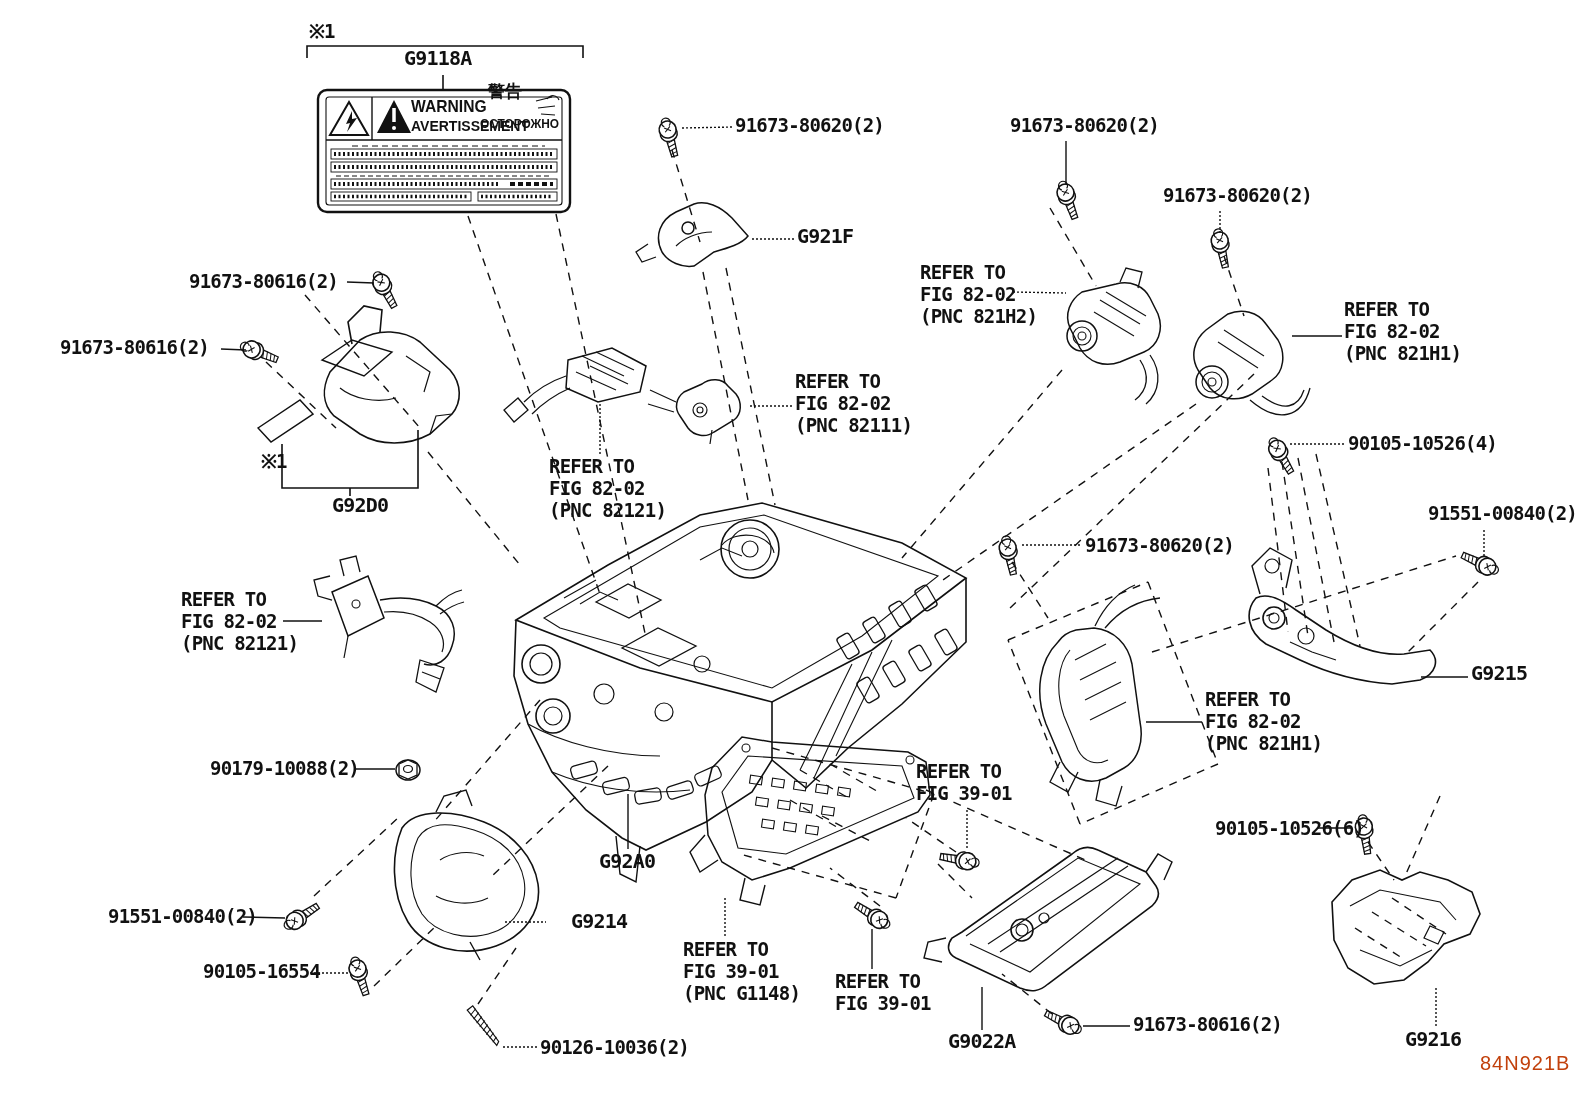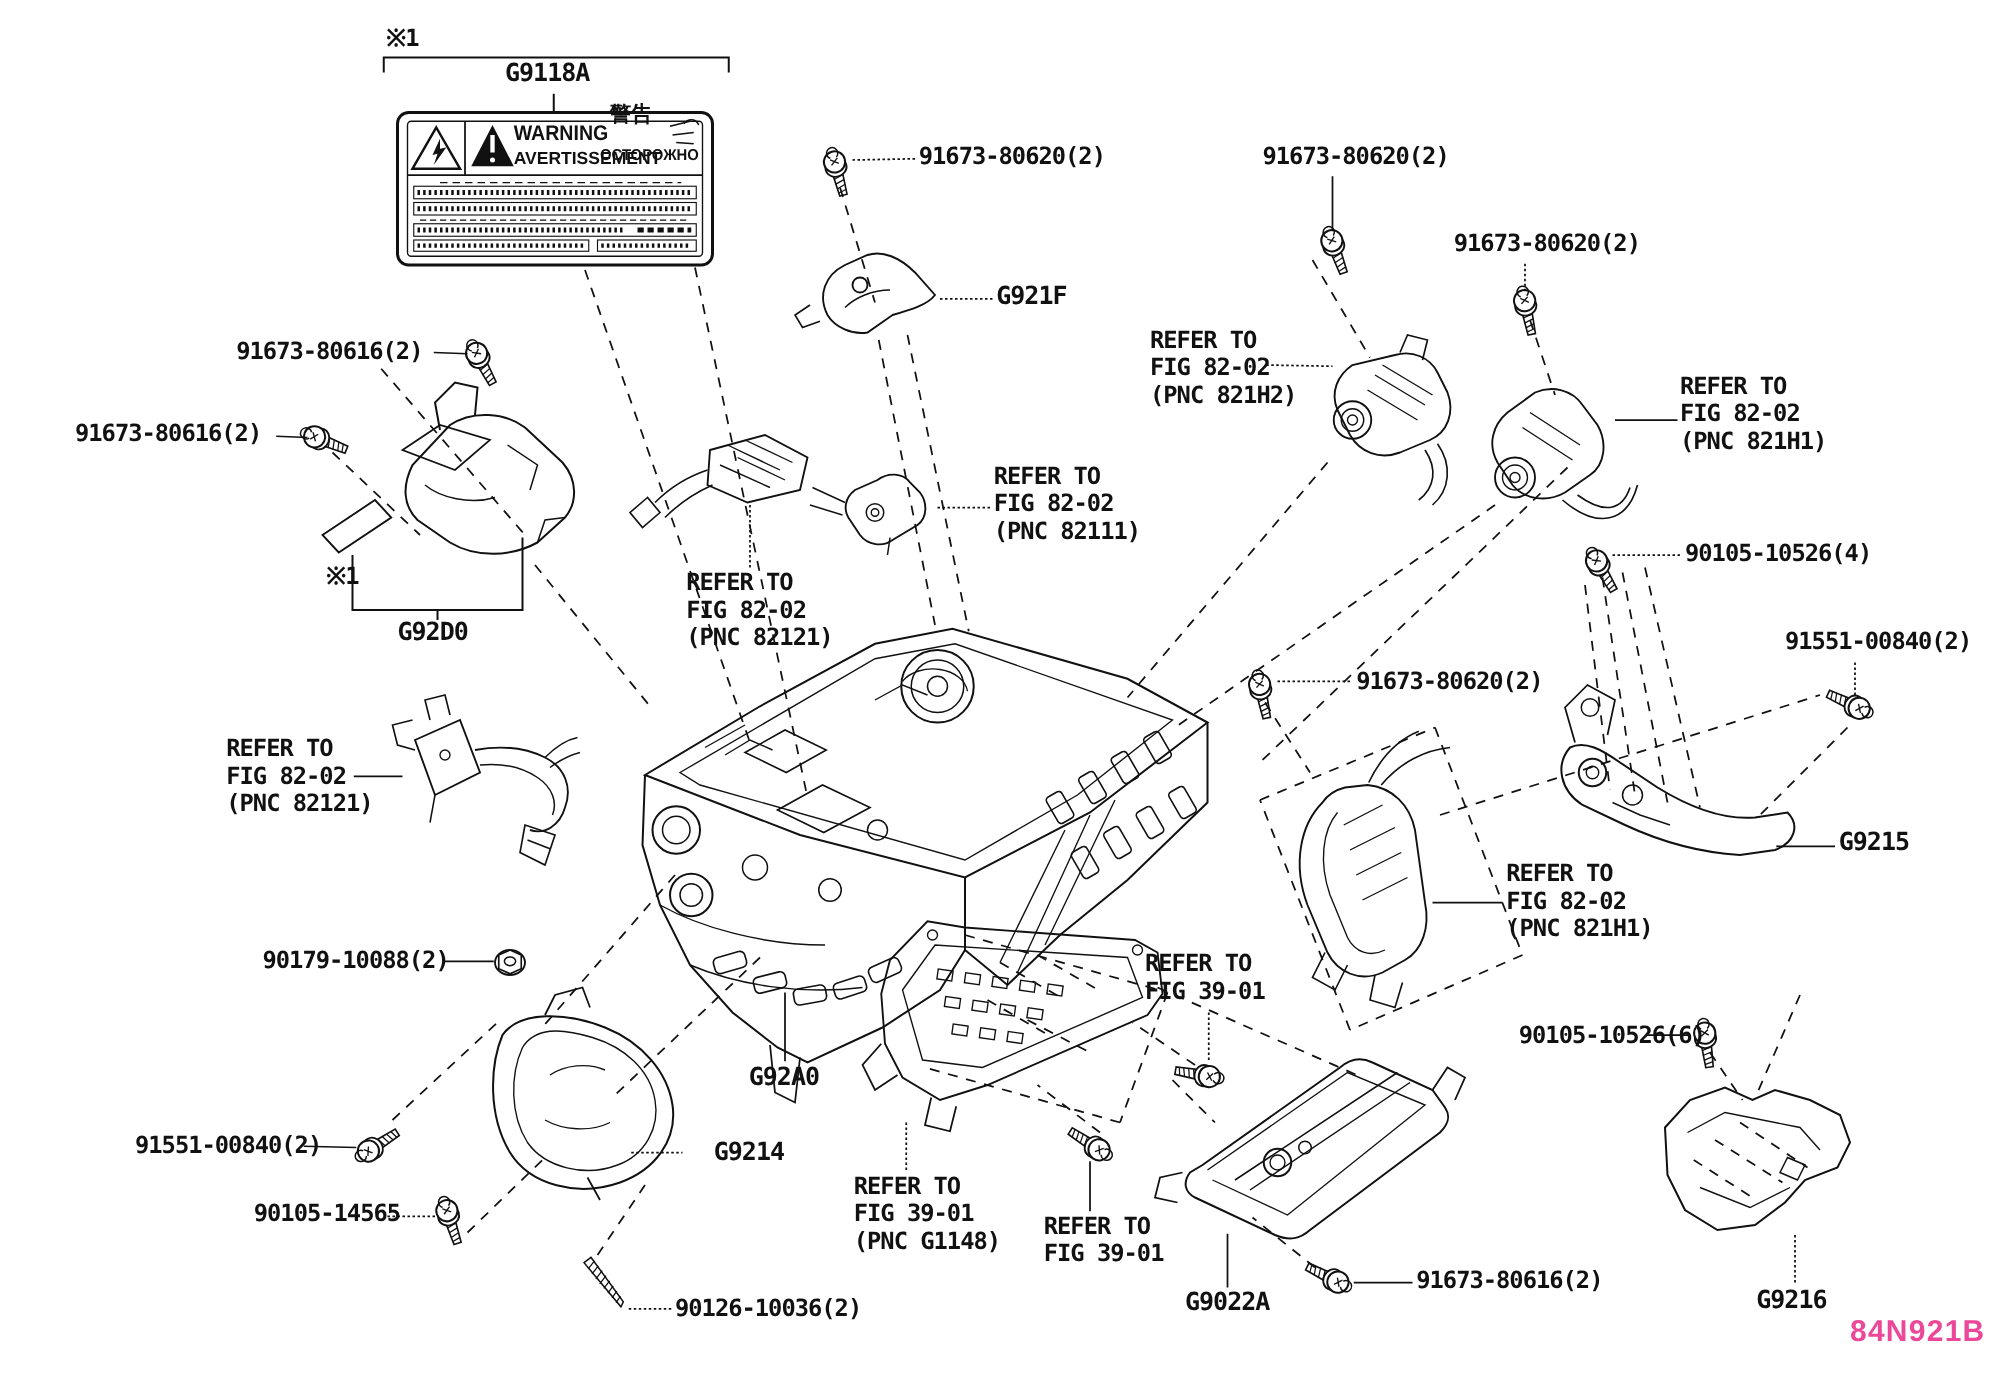--- a/index.html
+++ b/index.html
@@ -2,22 +2,22 @@
 <html><head>
 <meta charset="utf-8">
 <style>
   html,body{margin:0;padding:0;background:#fff;}
   .stage{position:relative;width:1592px;height:1099px;background:#fff;overflow:hidden;
          font-family:"DejaVu Sans Mono", monospace;color:#111;}
   svg{position:absolute;left:0;top:0;}
   .lbl{position:absolute;font-weight:bold;font-size:19px;line-height:22px;
        letter-spacing:-0.8px;white-space:pre;color:#111;}
   .code{font-size:20px;}
-  .fig{position:absolute;font-family:"Liberation Sans", sans-serif;font-size:24px;
-       letter-spacing:1px;color:#ec4899;font-weight:bold;}
+  .fig{position:absolute;font-family:"Liberation Sans", sans-serif;font-size:20px;
+       letter-spacing:1px;color:#c2410c;}
   .wtitle{position:absolute;font-family:"Liberation Sans", sans-serif;font-weight:bold;
           transform-origin:left top;white-space:pre;color:#111;}
 </style>
 </head>
 <body>
 
 <div class="stage">
 
 <svg width="1592" height="1099" viewBox="0 0 1592 1099">
   <defs>
@@ -348,21 +348,21 @@
 <div class="lbl code" style="left:404px;top:47px">G9118A</div>
 
 <div class="wtitle" style="left:411px;top:97px;font-size:17px;transform:scaleX(0.92)">WARNING</div>
 <div class="wtitle" style="left:411px;top:118px;font-size:14px">AVERTISSEMENT</div>
 <div class="wtitle" style="left:488px;top:80px;font-size:17px">警告</div>
 <div class="wtitle" style="left:480px;top:117px;font-size:12.5px;transform:scaleX(0.95)">ОСТОРОЖНО</div>
 
 <div class="lbl" style="left:189px;top:270px">91673-80616(2)</div>
 <div class="lbl" style="left:60px;top:336px">91673-80616(2)</div>
 <div class="lbl" style="left:261px;top:450px">※1</div>
-<div class="lbl code" style="left:318px;top:494px">G92D0</div>
+<div class="lbl code" style="left:332px;top:494px">G92D0</div>
 
 <div class="lbl" style="left:735px;top:114px">91673-80620(2)</div>
 <div class="lbl code" style="left:797px;top:225px">G921F</div>
 <div class="lbl" style="left:1010px;top:114px">91673-80620(2)</div>
 <div class="lbl" style="left:1163px;top:184px">91673-80620(2)</div>
 <div class="lbl" style="left:1085px;top:534px">91673-80620(2)</div>
 
 <div class="lbl" style="left:920px;top:261px">REFER TO
 FIG 82-02
 (PNC 821H2)</div>
@@ -387,21 +387,21 @@
 <div class="lbl code" style="left:1471px;top:662px">G9215</div>
 
 <div class="lbl" style="left:210px;top:757px">90179-10088(2)</div>
 <div class="lbl" style="left:916px;top:760px">REFER TO
 FIG 39-01</div>
 <div class="lbl" style="left:1215px;top:817px">90105-10526(6)</div>
 
 <div class="lbl code" style="left:599px;top:850px">G92A0</div>
 <div class="lbl code" style="left:571px;top:910px">G9214</div>
 <div class="lbl" style="left:108px;top:905px">91551-00840(2)</div>
-<div class="lbl" style="left:203px;top:960px">90105-14565</div>
+<div class="lbl" style="left:203px;top:960px">90105-16554</div>
 <div class="lbl" style="left:540px;top:1036px">90126-10036(2)</div>
 
 <div class="lbl" style="left:683px;top:938px">REFER TO
 FIG 39-01
 (PNC G1148)</div>
 <div class="lbl" style="left:835px;top:970px">REFER TO
 FIG 39-01</div>
 <div class="lbl code" style="left:948px;top:1030px">G9022A</div>
 <div class="lbl" style="left:1133px;top:1013px">91673-80616(2)</div>
 <div class="lbl code" style="left:1405px;top:1028px">G9216</div>

